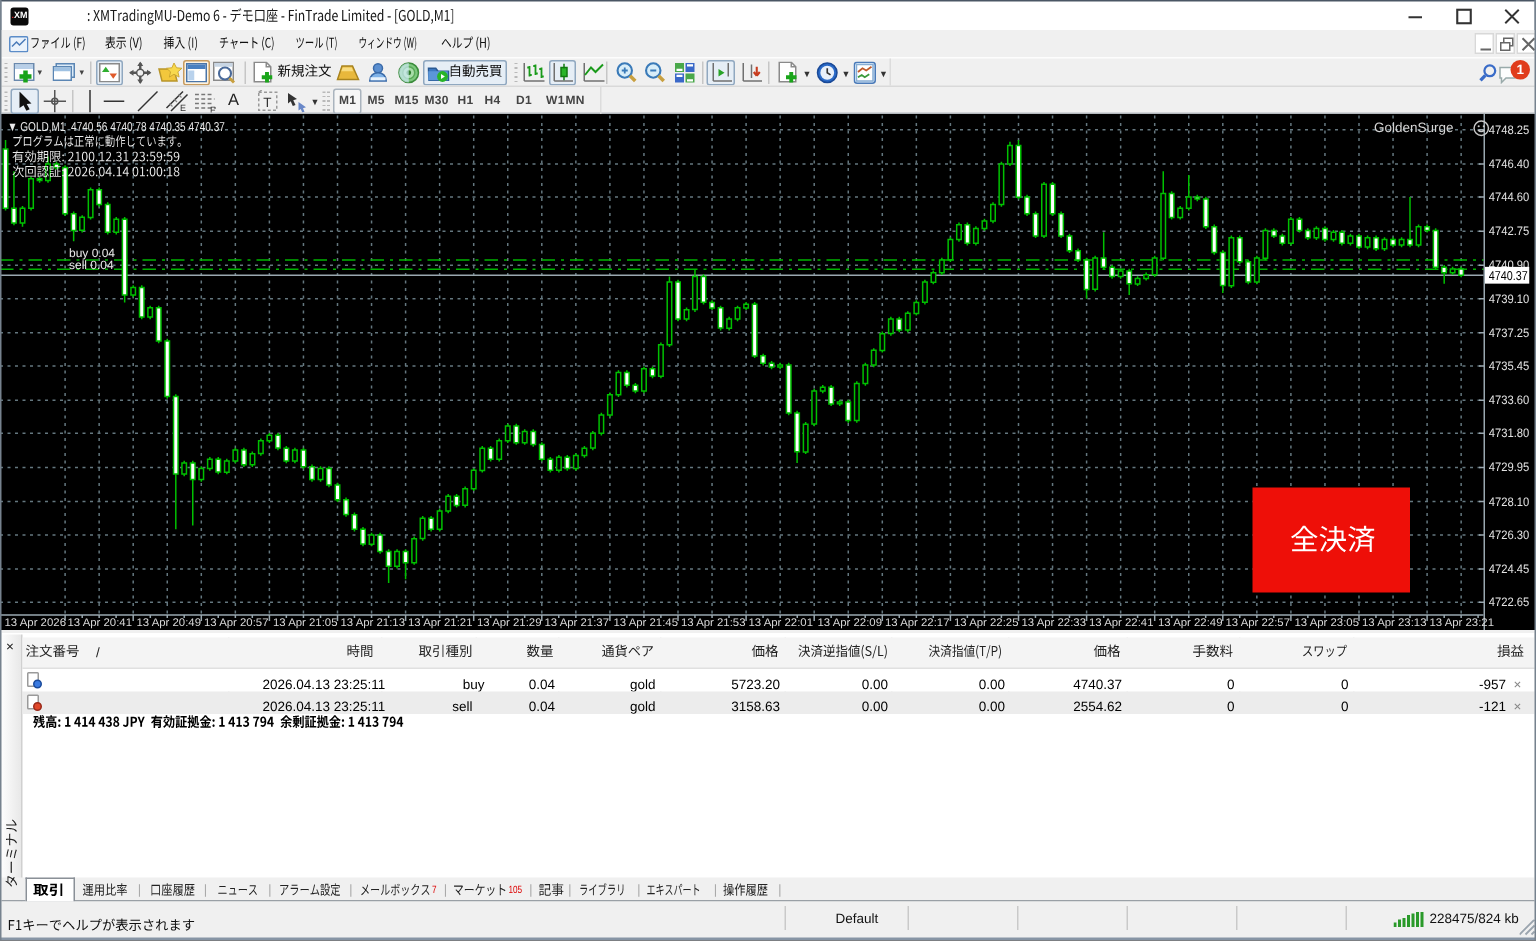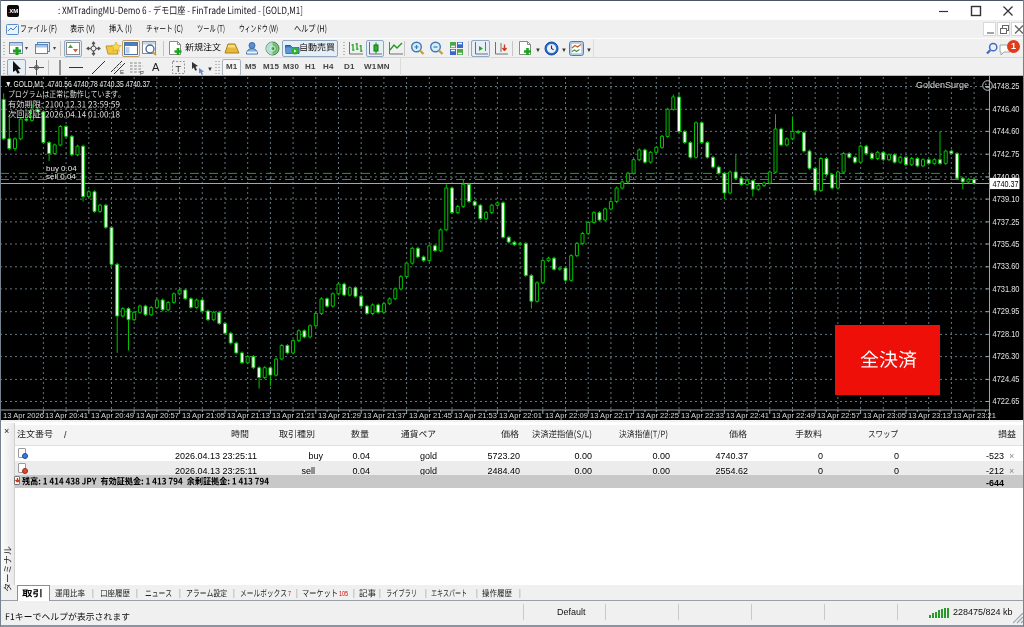--- a/index.html
+++ b/index.html
@@ -404,45 +404,38 @@
     <span class="r" style="left:160px;width:75px;white-space:nowrap">2026.04.13 23:25:11</span>
     <span class="r" style="left:248px;width:60px">buy</span>
     <span class="r" style="left:305px;width:50px">0.04</span>
     <span class="r" style="left:360px;width:62px">gold</span>
     <span class="r" style="left:430px;width:75px">5723.20</span>
     <span class="r" style="left:500px;width:77px">0.00</span>
     <span class="r" style="left:580px;width:75px">0.00</span>
     <span class="r" style="left:660px;width:73px">4740.37</span>
     <span class="r" style="left:740px;width:68px">0</span>
     <span class="r" style="left:815px;width:69px">0</span>
-    <span class="r" style="left:920px;width:69px">-523</span>
+    <span class="r" style="left:920px;width:69px">-957</span>
     <span style="left:994px;color:#888">×</span>
   </div>
   <div class="trow" style="top:39px;background:#ececec">
     <div class="docicon"></div>
       <div class="ball" style="background:#e0482a;border:1px solid #9a2a1a"></div>
     <span class="r" style="left:160px;width:75px;white-space:nowrap">2026.04.13 23:25:11</span>
     <span class="r" style="left:240px;width:60px">sell</span>
     <span class="r" style="left:305px;width:50px">0.04</span>
     <span class="r" style="left:360px;width:62px">gold</span>
-    <span class="r" style="left:430px;width:75px">2484.40</span>
+    <span class="r" style="left:430px;width:75px">3158.63</span>
     <span class="r" style="left:500px;width:77px">0.00</span>
     <span class="r" style="left:580px;width:75px">0.00</span>
     <span class="r" style="left:660px;width:73px">2554.62</span>
     <span class="r" style="left:740px;width:68px">0</span>
     <span class="r" style="left:815px;width:69px">0</span>
-    <span class="r" style="left:920px;width:69px">-212</span>
+    <span class="r" style="left:920px;width:69px">-121</span>
     <span style="left:994px;color:#888">×</span>
-  </div>
-  <div class="trow" style="top:53px;height:13px;background:#c8c8c8;font-weight:bold">
-    <div class="docicon" style="border-color:#777;top:1px;left:-1px;width:6px;height:9px"></div>
-      <svg class="ic" style="left:0px;top:3px" width="5" height="6">
-        <path d="M2.5 0v4M2.5 4l-2-2M2.5 4l2-2" stroke="#d03018" stroke-width="1.4" fill="none"></path>
-      </svg>
-    <span class="r" style="left:920px;width:69px;top:3px">-644</span>
   </div>
 </div>
 
 <div id="tabs">
   <div id="tab-active"></div>
   <span class="tab" style="left:91px;top:3px;color:#999">|</span>
   <span class="tab" style="left:135px;top:3px;color:#999">|</span>
   <span class="tab" style="left:178px;top:3px;color:#999">|</span>
   <span class="tab" style="left:232px;top:3px;color:#999">|</span>
   <span class="tab" style="left:287px;top:5px;color:#d00;font-size:7px">7</span>

